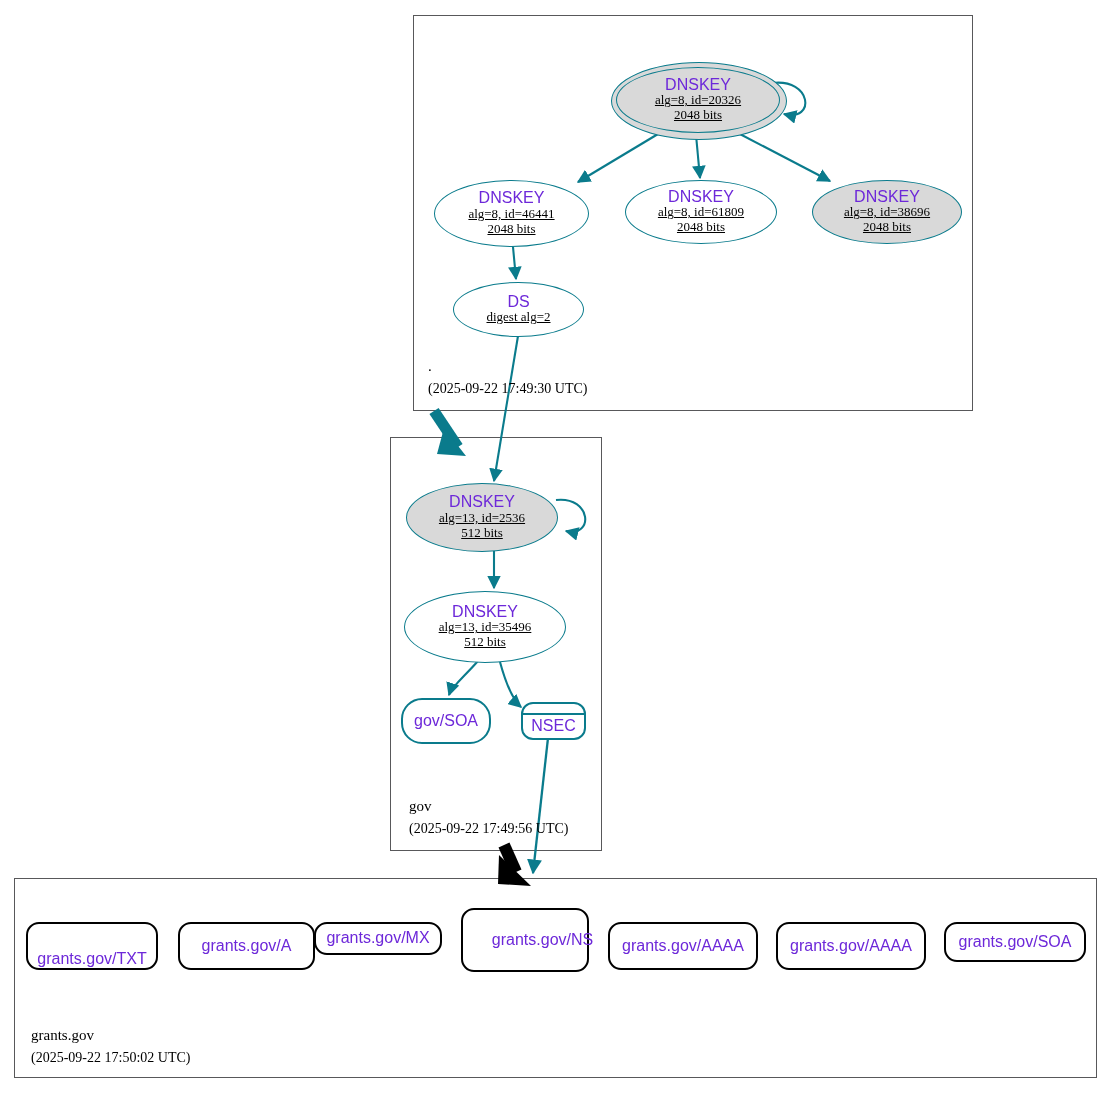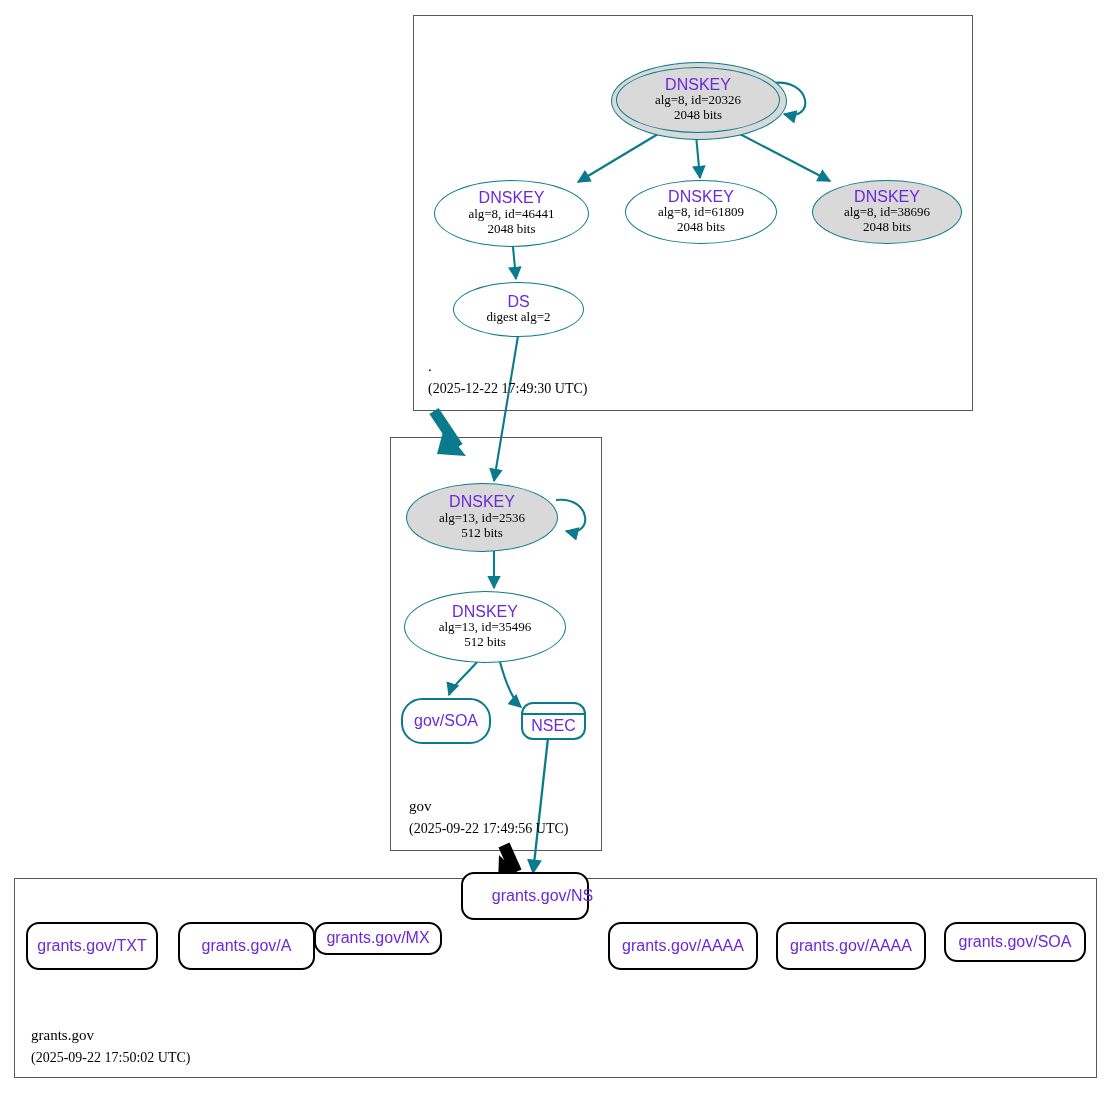--- a/index.html
+++ b/index.html
@@ -11,21 +11,21 @@
   .zone-label{position:absolute;font-family:"Liberation Serif", serif;color:#000;white-space:nowrap;}
   .zone-name{font-size:15px;}
   .zone-time{font-size:14px;}
   .node{position:absolute;display:flex;flex-direction:column;align-items:center;
         justify-content:center;box-sizing:border-box;text-align:center;}
   .ellipse{border-radius:50%;}
   .ell-white{background:#ffffff;border:1.7px solid #0a7b8c;}
   .ell-gray{background:#d9d9d9;border:1.7px solid #0a7b8c;}
   .ksk-outer{border-radius:50%;border:1.7px solid #0a7b8c;background:#d9d9d9;position:absolute;}
   .n-title{font-family:"Liberation Sans", sans-serif;font-size:16px;color:#6d28d9;line-height:1.05;}
-  .n-sub{font-family:"Liberation Serif", serif;font-size:13px;color:#000;line-height:1.15;}
+  .n-sub{font-family:"Liberation Serif", serif;font-size:13px;color:#000;line-height:1.15;text-decoration:underline;}
   .rrect{border:2.2px solid #0a7b8c;border-radius:21px;background:#fff;}
   .rrect-black{border:2.2px solid #000000;border-radius:13px;background:#fff;}
   .rrect .n-title, .rrect-black .n-title{font-size:16px;}
   .recbox{border:2.5px solid #0a7b8c;background:#fff;box-sizing:border-box;
           display:flex;flex-direction:column;}
   .recbox .cap{height:9px;border-bottom:2.5px solid #0a7b8c;}
   .recbox .body{flex:1;display:flex;align-items:center;justify-content:center;}
 </style>
 </head>
 <body>
@@ -105,21 +105,21 @@
     <div class="n-sub">alg=8, id=38696</div>
     <div class="n-sub">2048 bits</div>
   </div>
 
   <div class="node ellipse ell-white" style="left:453px;top:282px;width:131px;height:55px;">
     <div class="n-title">DS</div>
     <div class="n-sub">digest alg=2</div>
   </div>
 
   <div class="zone-label zone-name" style="left:428px;top:358px;">.</div>
-  <div class="zone-label zone-time" style="left:428px;top:381px;">(2025-12-22 17:49:30 UTC)</div>
+  <div class="zone-label zone-time" style="left:428px;top:381px;">(2025-09-22 17:49:30 UTC)</div>
 
   <div class="node ellipse ell-gray" style="left:406px;top:483px;width:152px;height:69px;">
     <div class="n-title">DNSKEY</div>
     <div class="n-sub">alg=13, id=2536</div>
     <div class="n-sub">512 bits</div>
   </div>
 
   <div class="node ellipse ell-white" style="left:404px;top:591px;width:162px;height:72px;">
     <div class="n-title">DNSKEY</div>
     <div class="n-sub">alg=13, id=35496</div>
@@ -133,30 +133,30 @@
   <div class="recbox" style="position:absolute;left:521px;top:702px;width:65px;height:38px;border-radius:12px;">
     <div class="cap"></div>
     <div class="body">
       <span class="n-title">NSEC</span>
     </div>
   </div>
 
   <div class="zone-label zone-name" style="left:409px;top:798px;">gov</div>
   <div class="zone-label zone-time" style="left:409px;top:821px;">(2025-09-22 17:49:56 UTC)</div>
 
-  <div class="node rrect-black" style="left:26px;top:922px;width:132px;height:48px;">
+  <div class="node rrect-black" style="left:26px;top:922px;width:132px;height:48px;justify-content:flex-end;">
     <div class="n-title">grants.gov/TXT</div>
   </div>
   <div class="node rrect-black" style="left:178px;top:922px;width:137px;height:48px;">
     <div class="n-title">grants.gov/A</div>
   </div>
   <div class="node rrect-black" style="left:314px;top:922px;width:128px;height:33px;">
     <div class="n-title">grants.gov/MX</div>
   </div>
-  <div class="node rrect-black" style="left:461px;top:872px;width:128px;height:48px;padding-left:35px;">
+  <div class="node rrect-black" style="left:461px;top:908px;width:128px;height:64px;padding-left:35px;">
     <div class="n-title">grants.gov/NS</div>
   </div>
   <div class="node rrect-black" style="left:608px;top:922px;width:150px;height:48px;">
     <div class="n-title">grants.gov/AAAA</div>
   </div>
   <div class="node rrect-black" style="left:776px;top:922px;width:150px;height:48px;">
     <div class="n-title">grants.gov/AAAA</div>
   </div>
   <div class="node rrect-black" style="left:944px;top:922px;width:142px;height:40px;">
     <div class="n-title">grants.gov/SOA</div>

